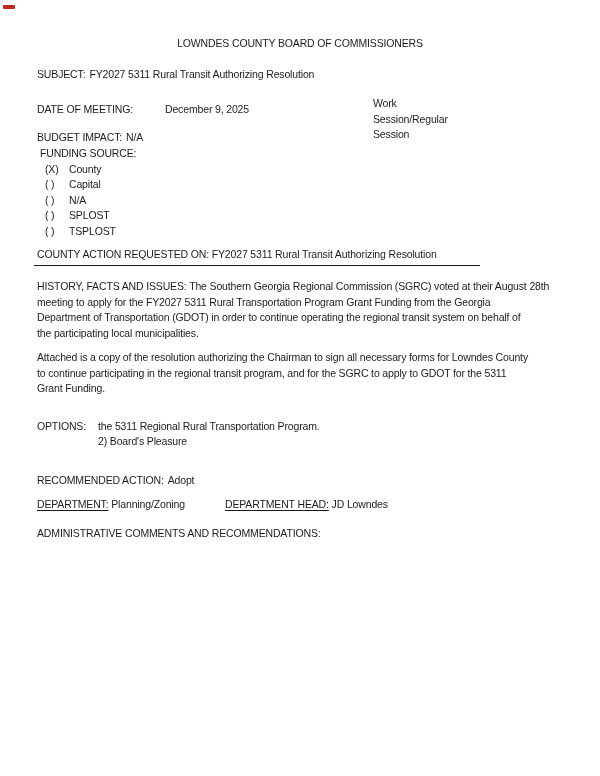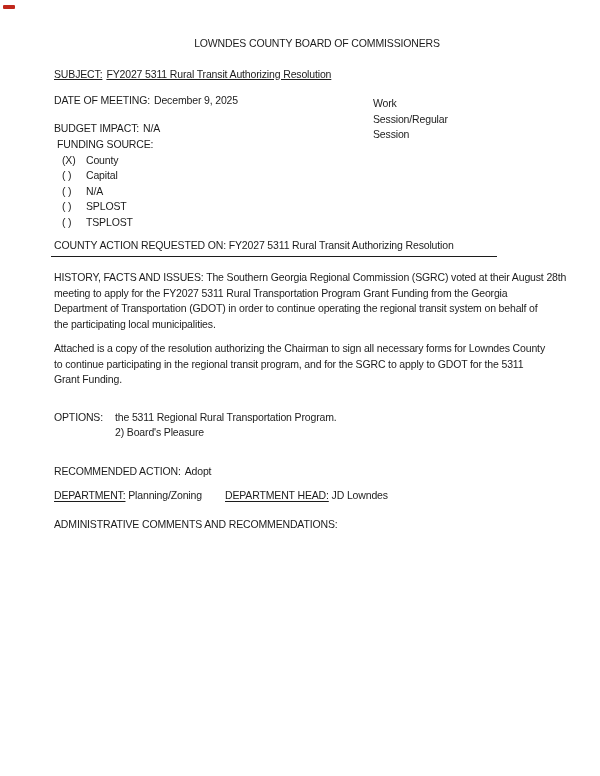--- a/index.html
+++ b/index.html
@@ -7,36 +7,36 @@
   body {
     background: #ffffff;
     font-family: "Liberation Sans", "DejaVu Sans", sans-serif;
     font-size: 10.5px;
     letter-spacing: -0.15px;
     line-height: 15.5px;
     color: #1c1c1c;
     position: relative;
     overflow: hidden;
   }
-  .page { width: 552px; height: 776px; position: relative; padding: 36px 24px 0 54px; }
+  .page { width: 552px; height: 776px; position: relative; padding: 36px 24px 0 37px; }
   .pre { white-space: pre; }
   .center { text-align: center; }
   .title-block { width: 526px; }
   .row { display: flex; }
   .label-gap { margin-right: 4px; }
   .annotation-dash {
     position: absolute; left: 3px; top: 5px; width: 12px; height: 4px;
     border-radius: 1px;
   }
   .session-block {
     position: absolute; left: 373px; top: 96px; width: 100px;
     white-space: pre;
   }
-  .subject-line { margin-top: 15px; text-decoration: underline; }
-  .date-line { margin-top: 11px; }
+  .subject-line { margin-top: 15px; }
+  .date-line { margin-top: 20px; gap: 28px; }
   .budget-line { margin-top: 12px; }
   .funding-label { margin-top: 1px; margin-left: 3px; }
   .funding-list { margin-top: 0; }
   .funding-item { display: flex; margin-left: 8px; height: 15.6px; align-items: center; }
   .funding-mark { display: inline-block; width: 24px; }
   .county-action { margin-top: 8px; }
   .county-action-inner {
     display: inline-block; width: 446px; margin-left: -3px; padding-left: 3px;
     border-bottom: 1.5px solid #1c1c1c; padding-bottom: 2.5px; white-space: pre;
   }

